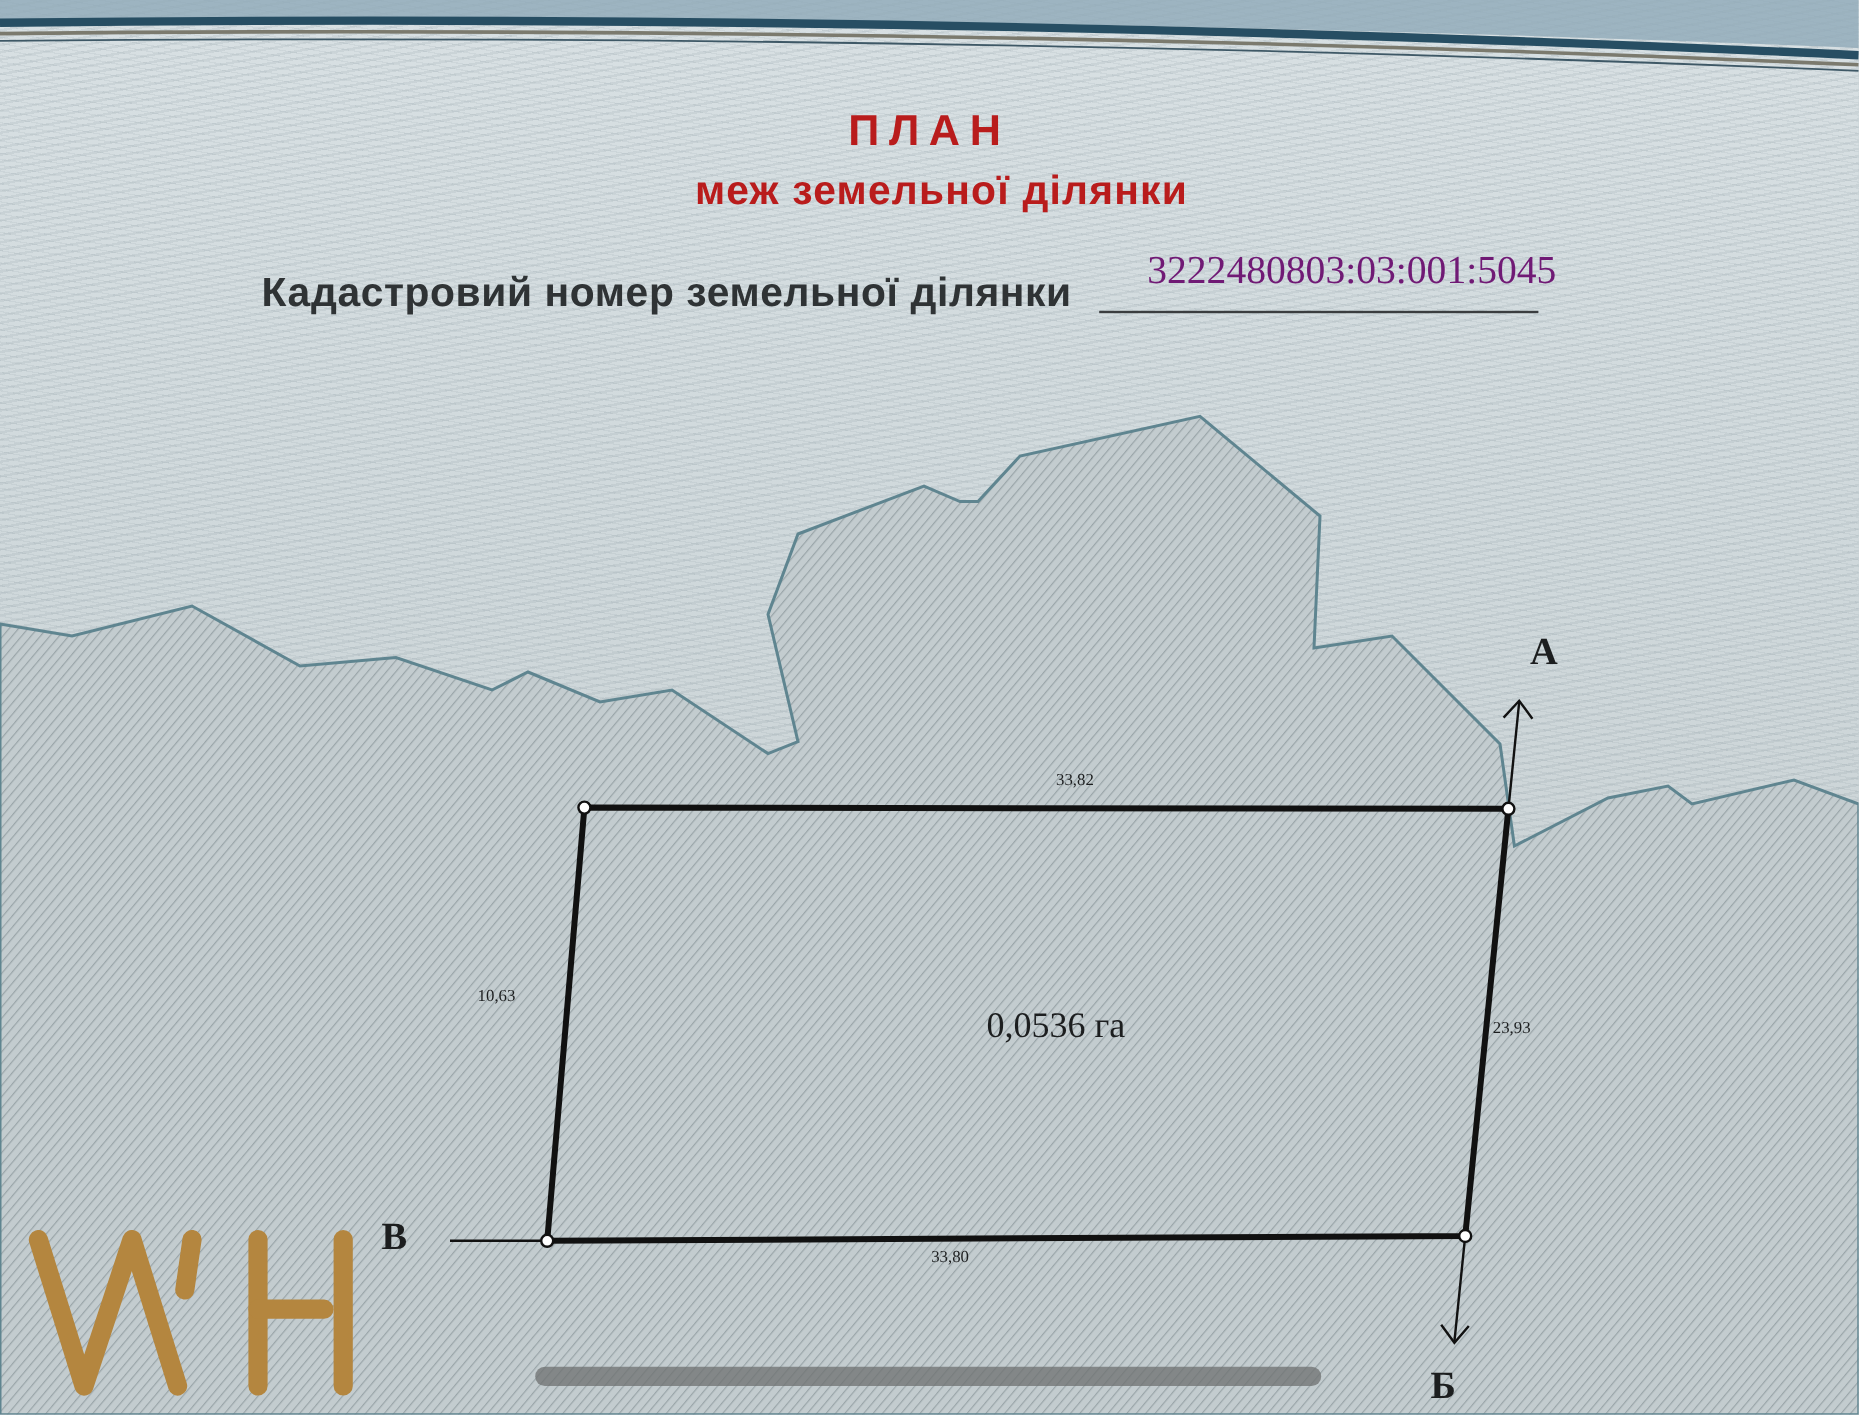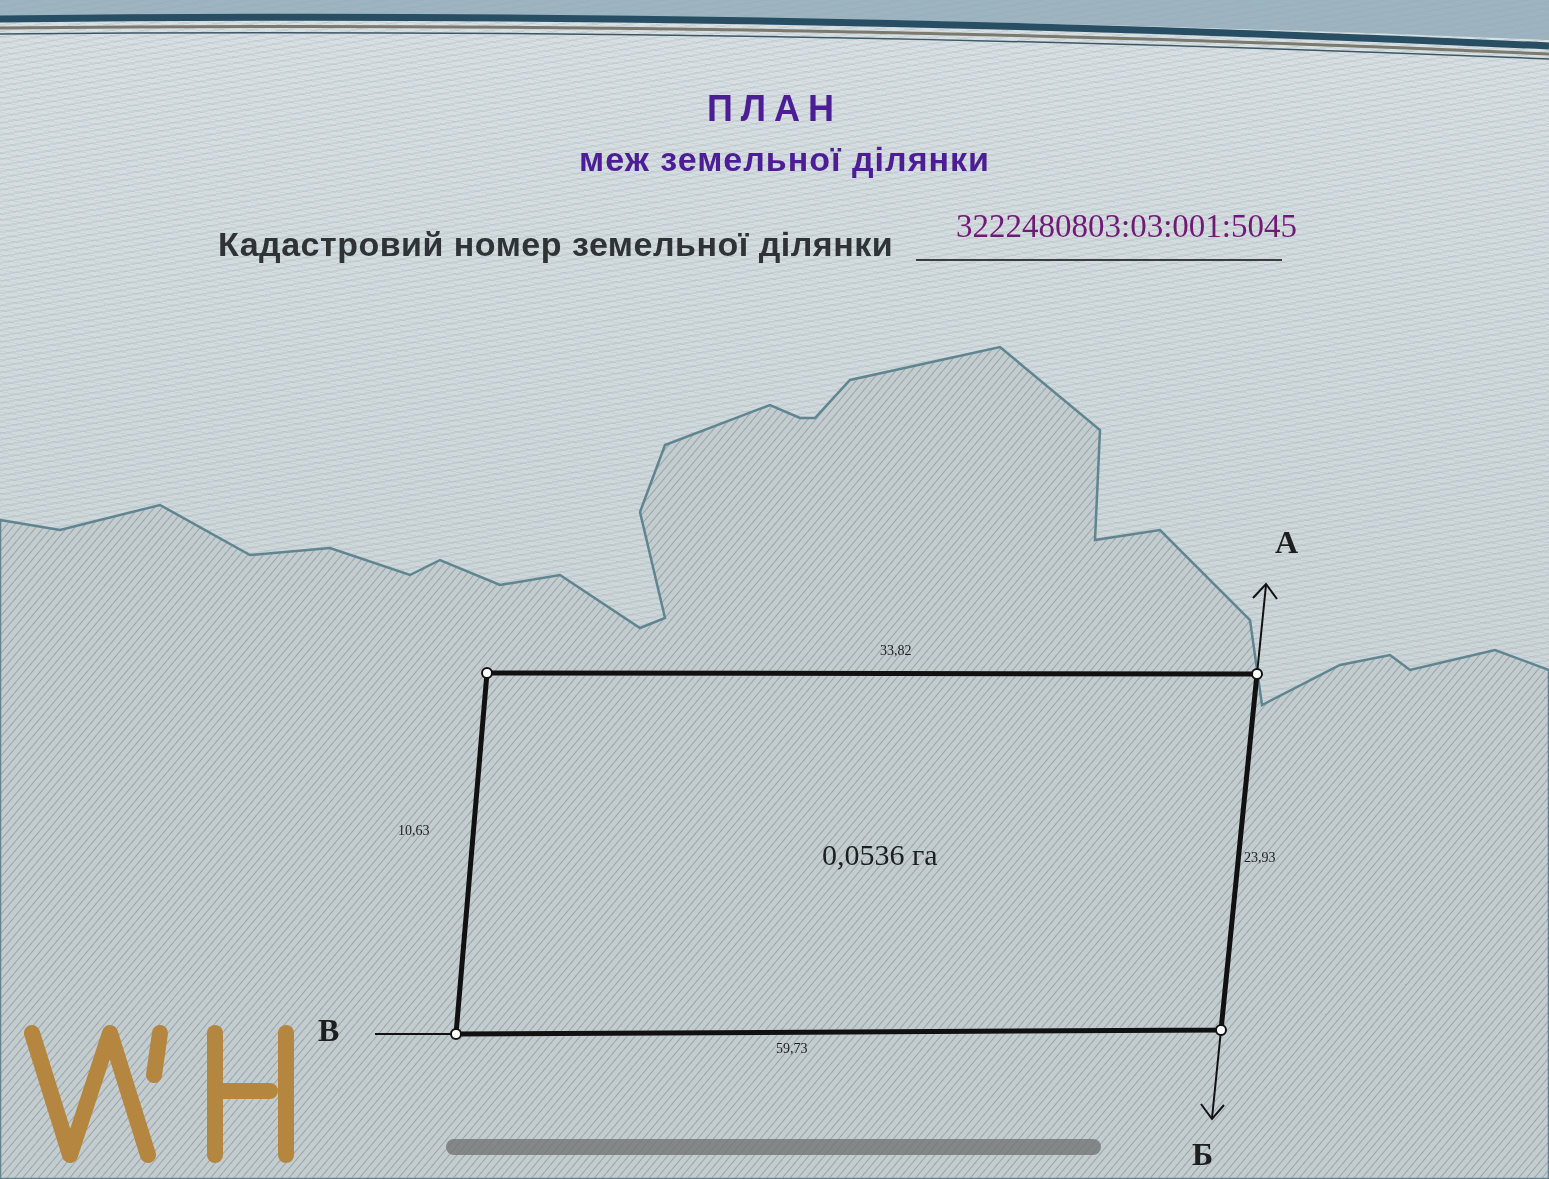--- a/index.html
+++ b/index.html
@@ -13,21 +13,21 @@
     background:
       repeating-linear-gradient(170deg, rgba(90,110,120,0.10) 0 2px, rgba(255,255,255,0.0) 2px 6px),
       repeating-linear-gradient(10deg, rgba(90,110,120,0.08) 0 1px, rgba(255,255,255,0.0) 1px 5px),
       linear-gradient(180deg, #d8e0e3 0%, #cfd8db 40%, #c7ced0 100%);
   }
   .border-top {
     position: absolute; left: 0; top: 0; width: 1549px; height: 60px;
   }
   .title {
     position: absolute; left: 0; width: 1549px; text-align: center;
-    color: #4c1d95; font-weight: bold;
+    color: #b91c1c; font-weight: bold;
   }
   .title.main { top: 88px; font-size: 36px; letter-spacing: 8px; }
   .title.sub { top: 140px; font-size: 34px; letter-spacing: 1px; left: 10px;}
   .cad-label {
     position: absolute; left: 218px; top: 225px; font-size: 34px; font-weight: bold; color: #2f3335;
     letter-spacing: 0.5px;
   }
   .cad-line {
     position: absolute; left: 916px; top: 259px; width: 366px; height: 2px; background: #3a3d3f;
   }
@@ -88,21 +88,21 @@
   </g>
   <g fill="#fff" stroke="#111" stroke-width="2">
     <circle cx="487" cy="673" r="5"></circle>
     <circle cx="1257" cy="674" r="5"></circle>
     <circle cx="1221" cy="1030" r="5"></circle>
     <circle cx="456" cy="1034" r="5"></circle>
   </g>
 </svg>
 
 <div class="serif dim" style="left:880px; top:643px;">33,82</div>
-<div class="serif dim" style="left:776px; top:1041px;">59,73</div>
+<div class="serif dim" style="left:776px; top:1041px;">33,80</div>
 <div class="serif dim" style="left:398px; top:823px;">10,63</div>
 <div class="serif dim" style="left:1244px; top:850px;">23,93</div>
 <div class="serif area" style="left:790px; top:838px;">0,0536 га</div>
 
 <div class="serif letter" style="left:1275px; top:524px;">А</div>
 <div class="serif letter" style="left:1192px; top:1136px;">Б</div>
 <div class="serif letter" style="left:318px; top:1012px;">В</div>
 
 <svg class="logo" viewBox="0 0 380 140" width="380" height="140">
   <g fill="none" stroke="#b4863f" stroke-width="16" stroke-linecap="round" stroke-linejoin="round">

